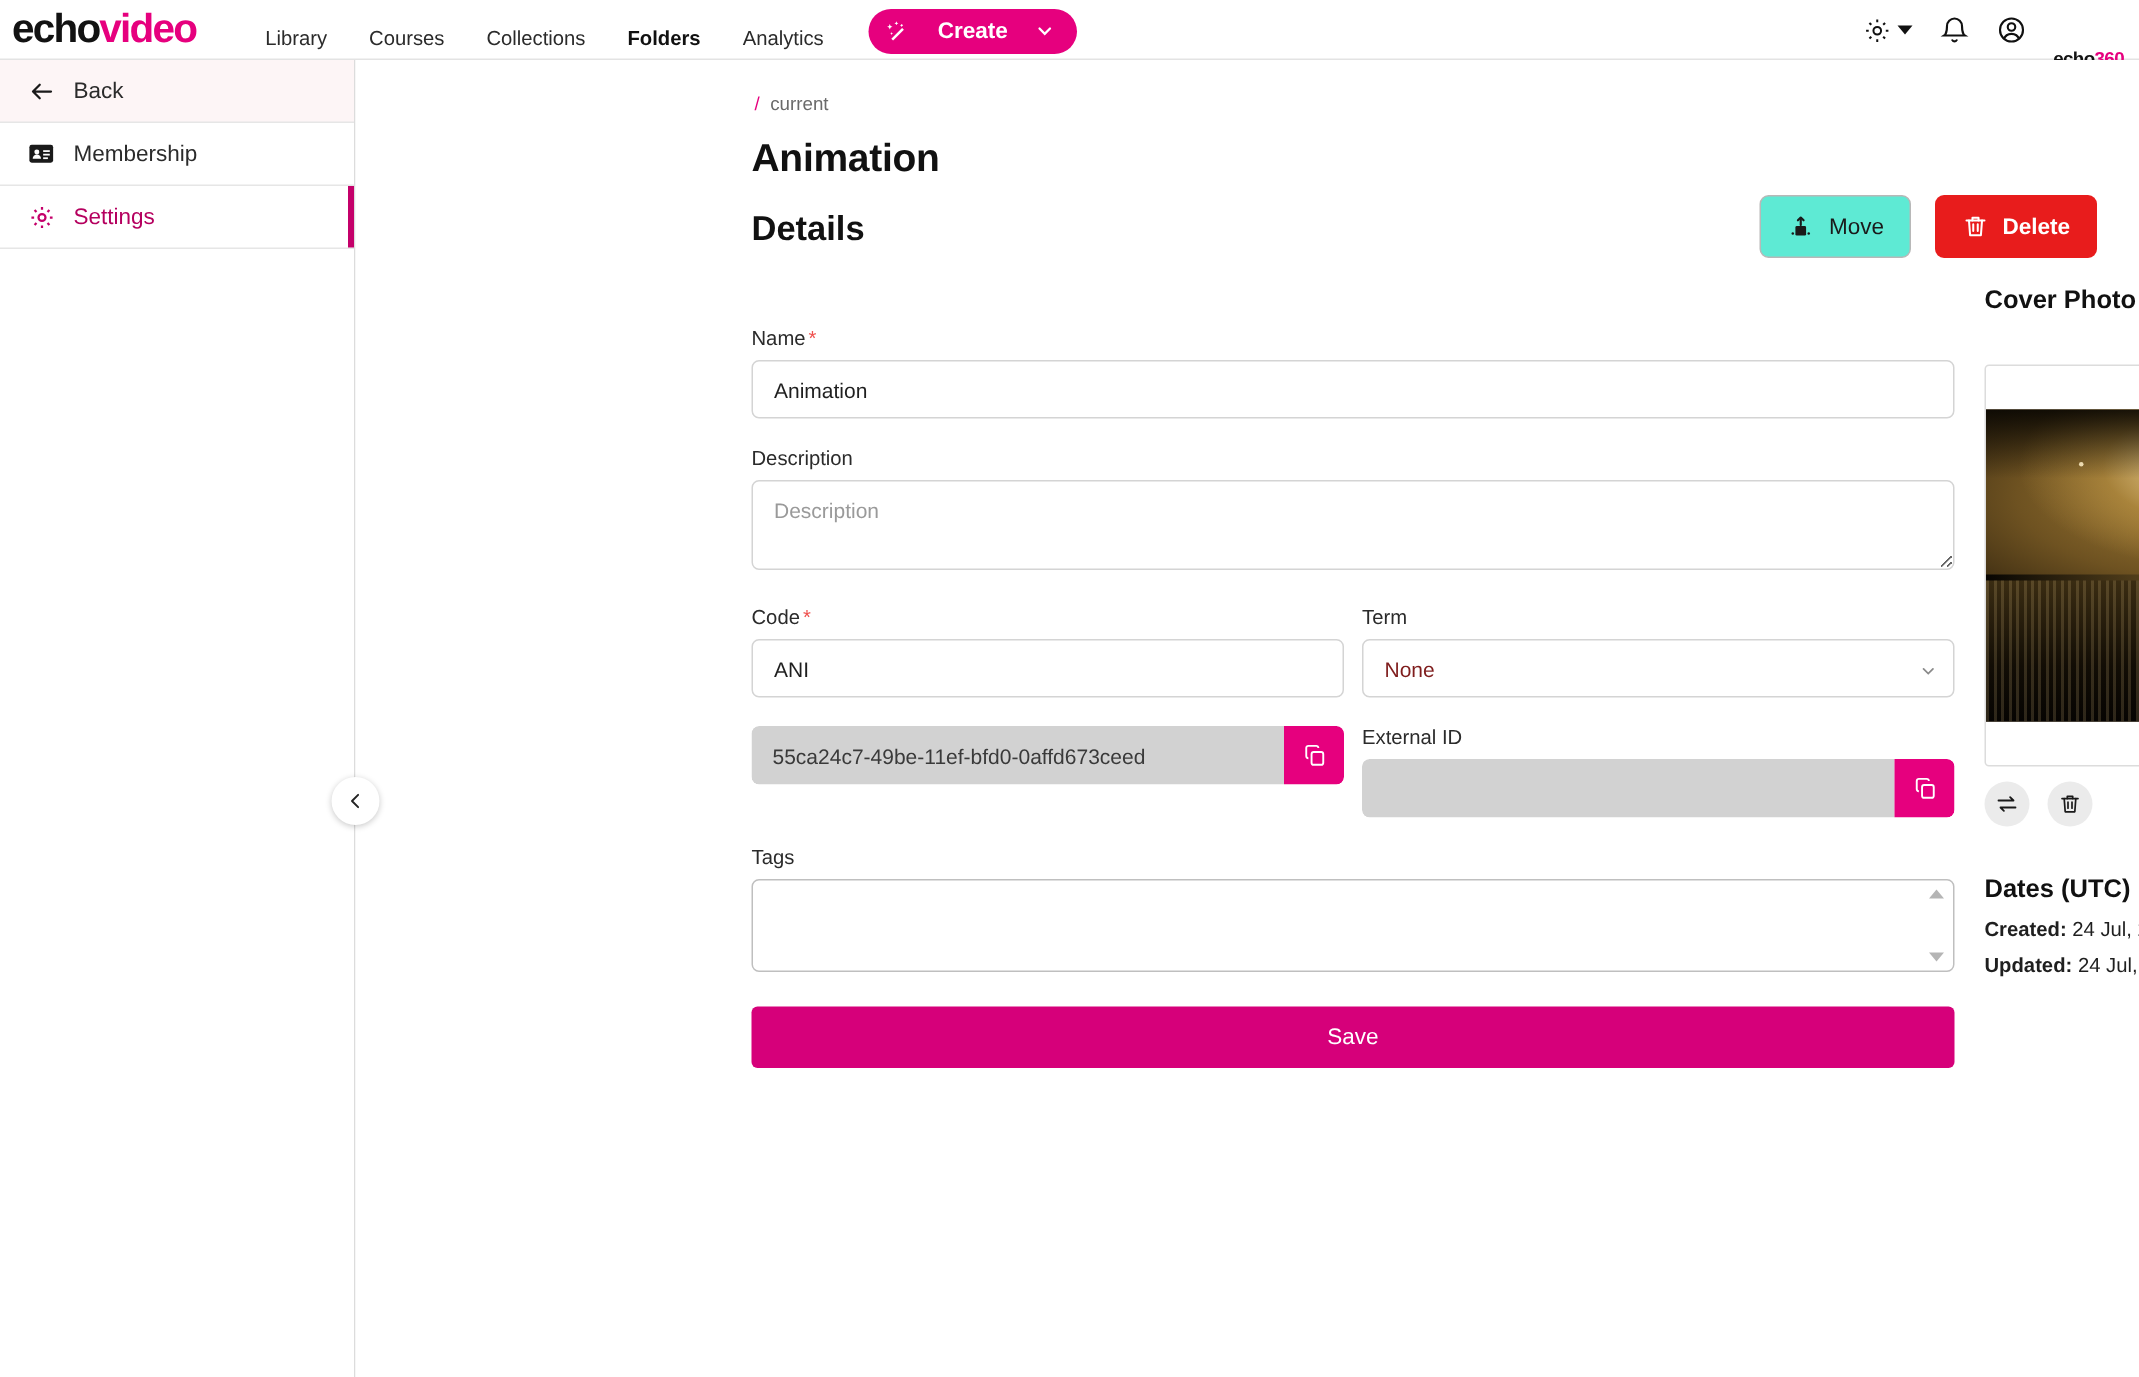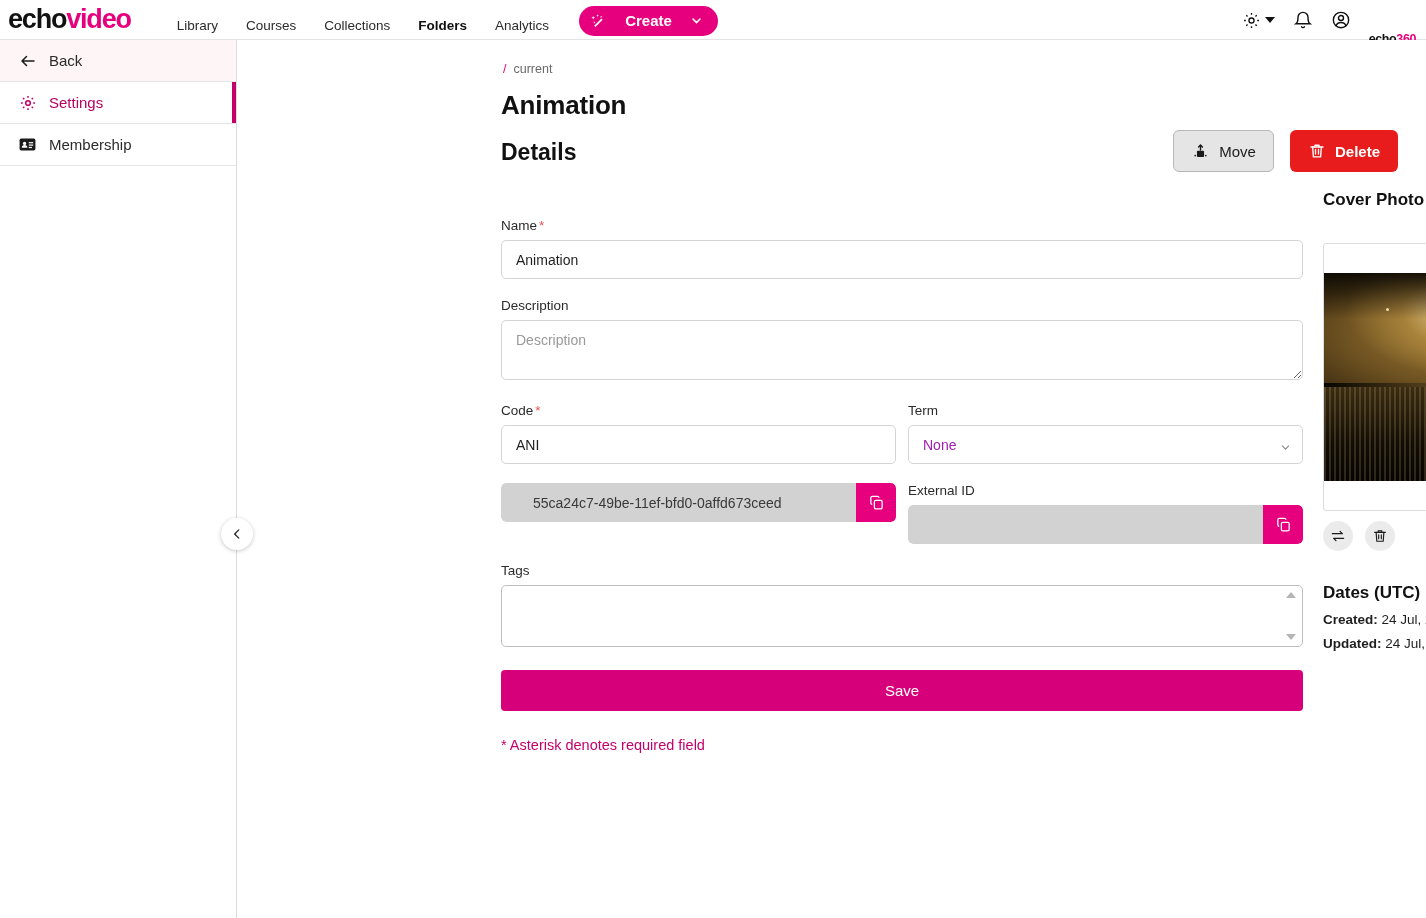--- a/index.html
+++ b/index.html
@@ -106,21 +106,21 @@
     font-size:23px; font-weight:bold; color:#111;
     padding:18px 0 0 264px;
   }
 
   .actions{
     position:absolute; right:28px; top:90px;
     display:flex; gap:16px; align-items:center;
   }
   .btn-move{
     height:42px; min-width:98px; padding:0 17px;
-    border:1px solid #b8b8b8; border-radius:6px; background:#e5e5e5;
+    border:1px solid #b8b8b8; border-radius:6px; background:#5eead4;
     display:flex; align-items:center; gap:9px;
     font-size:15px; color:#1a1a1a; cursor:pointer;
     font-family:"Liberation Sans", sans-serif;
   }
   .btn-delete{
     height:42px; min-width:105px; padding:0 18px;
     border:none; border-radius:6px; background:#e81c1c;
     display:flex; align-items:center; gap:9px;
     font-size:15px; font-weight:bold; color:#fff; cursor:pointer;
     font-family:"Liberation Sans", sans-serif;
@@ -142,33 +142,33 @@
     font-family:"Liberation Sans", sans-serif;
   }
   .ftext::placeholder{ color:#9a9a9a; }
   .grp{ margin-bottom:19px; }
   .row2{ display:flex; gap:12px; }
   .col{ flex:1 1 0; min-width:0; }
 
   .selwrap{ position:relative; }
   .fselect{
     width:100%; height:39px; border:1px solid #d4d4d4; border-radius:5px;
-    padding:0 44px 0 14px; font-size:14px; color:#a21caf; background:#fff;
+    padding:0 44px 0 14px; font-size:14px; color:#7f1d1d; background:#fff;
     appearance:none; -webkit-appearance:none; outline:none; cursor:pointer;
     font-family:"Liberation Sans", sans-serif;
   }
   .sel-arrow{
     position:absolute; right:12px; top:14px; pointer-events:none;
     width:11px; height:11px;
   }
 
   .copyrow{ display:flex; width:100%; height:39px; border-radius:5px; overflow:hidden;}
   .copyinput{
     flex:1 1 auto; min-width:0; height:39px; border:none; background:#d2d2d2;
-    padding:0 32px; font-size:14px; color:#3a3a3a; outline:none;
+    padding:0 14px; font-size:14px; color:#3a3a3a; outline:none;
     border-radius:5px 0 0 5px;
     font-family:"Liberation Sans", sans-serif;
   }
   .copybtn{
     width:40px; height:39px; background:#e6007e; border:none; cursor:pointer;
     display:flex; align-items:center; justify-content:center;
     border-radius:0 5px 5px 0;
   }
 
   .tagsbox{
@@ -299,44 +299,44 @@
 <div class="shell">
 
   <div class="sidebar">
     <div class="side-row back">
       <span class="side-icon">
         <svg width="18" height="18" viewBox="0 0 24 24" fill="none" stroke="#1a1a1a" stroke-width="2" stroke-linecap="round" stroke-linejoin="round">
           <path d="M20 12H4M10 6l-6 6 6 6"></path>
         </svg>
       </span>
       <span>Back</span>
-    </div>
-
-    <div class="side-row active">
-      <span class="side-icon">
-        <svg width="18" height="18" viewBox="0 0 24 24" fill="none" stroke="#c4006a" stroke-width="2">
-          <circle cx="12" cy="12" r="3.1"></circle>
-          <path d="M12 2.6v2.4M12 19v2.4M21.4 12h-2.4M5 12H2.6M18.6 5.4l-1.7 1.7M7.1 16.9l-1.7 1.7M18.6 18.6l-1.7-1.7M7.1 7.1L5.4 5.4"></path>
-        </svg>
-      </span>
-      <span>Settings</span>
     </div>
 
     <div class="side-row">
       <span class="side-icon">
         <svg width="19" height="19" viewBox="0 0 24 24">
           <rect x="2" y="4.5" width="20" height="15" rx="2" fill="#1a1a1a"></rect>
           <circle cx="8.3" cy="10.6" r="2.1" fill="#fff"></circle>
           <path d="M4.8 16.2a3.5 3.5 0 0 1 7 0z" fill="#fff"></path>
           <rect x="13.6" y="9" width="5.6" height="1.5" fill="#fff"></rect>
           <rect x="13.6" y="12" width="5.6" height="1.5" fill="#fff"></rect>
           <rect x="13.6" y="15" width="4" height="1.5" fill="#fff"></rect>
         </svg>
       </span>
       <span>Membership</span>
+    </div>
+
+    <div class="side-row active">
+      <span class="side-icon">
+        <svg width="18" height="18" viewBox="0 0 24 24" fill="none" stroke="#c4006a" stroke-width="2">
+          <circle cx="12" cy="12" r="3.1"></circle>
+          <path d="M12 2.6v2.4M12 19v2.4M21.4 12h-2.4M5 12H2.6M18.6 5.4l-1.7 1.7M7.1 16.9l-1.7 1.7M18.6 18.6l-1.7-1.7M7.1 7.1L5.4 5.4"></path>
+        </svg>
+      </span>
+      <span>Settings</span>
     </div>
   </div>
 
   <div class="collapse-handle">
     <span style="display:flex;">
       <svg width="14" height="14" viewBox="0 0 24 24" fill="none" stroke="#222" stroke-width="2.2" stroke-linecap="round" stroke-linejoin="round">
         <path d="M15 5l-7 7 7 7"></path>
       </svg>
     </span>
   </div>
@@ -447,21 +447,20 @@
       <div class="grp">
         <label class="flabel">Tags</label>
         <div class="tagsbox">
           <span class="tag-up"></span>
           <span class="tag-dn"></span>
         </div>
       </div>
 
       <button class="savebtn">Save</button>
 
-      <div class="asterisk-note">* Asterisk denotes required field</div>
     </div>
 
     <div class="rightpanel">
       <div class="rp-title">Cover Photo</div>
 
       <div class="photo-frame">
         <div class="photo">
           <div class="topdark"></div>
 
           <div class="spark" style="left:20%;top:17%;width:3px;height:3px;"></div>

